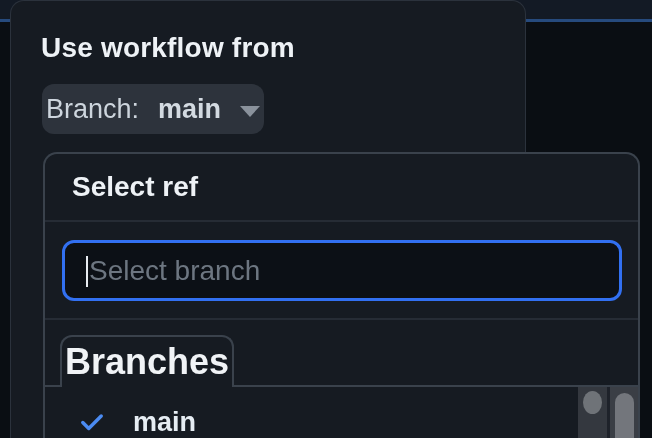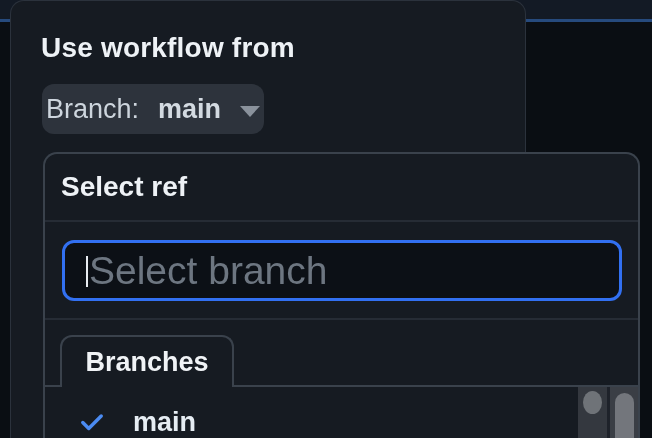--- a/index.html
+++ b/index.html
@@ -47,44 +47,44 @@
   }
 
   
   .ref-panel{
     position:absolute;left:32px;top:151px;width:597px;height:287px;
     background:var(--overlay-bg);
     border:2px solid #3a424c;border-bottom:none;
     border-radius:14px 14px 0 0;overflow:hidden;
   }
   .ref-header{
-    height:66px;display:flex;align-items:center;padding-left:16px;
+    height:66px;display:flex;align-items:center;padding-left:27px;
     font-size:28px;font-weight:700;color:#eef2f6;
   }
   .divider{height:2px;background:#262c35;}
 
   .search-wrap{position:relative;height:96px;}
   .search-input{
     position:absolute;left:17px;top:18px;width:560px;height:61px;
     background:var(--input-bg);
     border:3px solid var(--focus-accent);border-radius:12px;
-    padding-left:24px;color:#e6edf3;font-size:39px;outline:none;
+    padding-left:24px;color:#e6edf3;font-size:28px;outline:none;
     font-family:inherit;
   }
   .search-input::placeholder{color:#6d7681;opacity:1;}
   .text-cursor{
     position:absolute;left:41px;top:34px;width:2px;height:31px;
     background:#e8ecf1;z-index:2;
   }
 
   .tabs{position:relative;height:67px;padding-left:15px;display:flex;align-items:flex-end;}
   .tabs::after{content:"";position:absolute;left:0;right:0;bottom:0;height:2px;background:#3a424c;}
   .tab{
     height:52px;display:flex;align-items:center;justify-content:center;
-    font-size:27px;color:#767f8a;cursor:pointer;
+    font-size:36px;color:#767f8a;cursor:pointer;
   }
   .tab.active{
     width:174px;position:relative;z-index:2;
     background:var(--overlay-bg);
     border:2px solid #3a424c;border-bottom:none;border-radius:12px 12px 0 0;
     color:#f0f3f6;font-weight:600;
   }
   .tab.tags{width:128px;}
 
   .list{position:relative;height:54px;}

